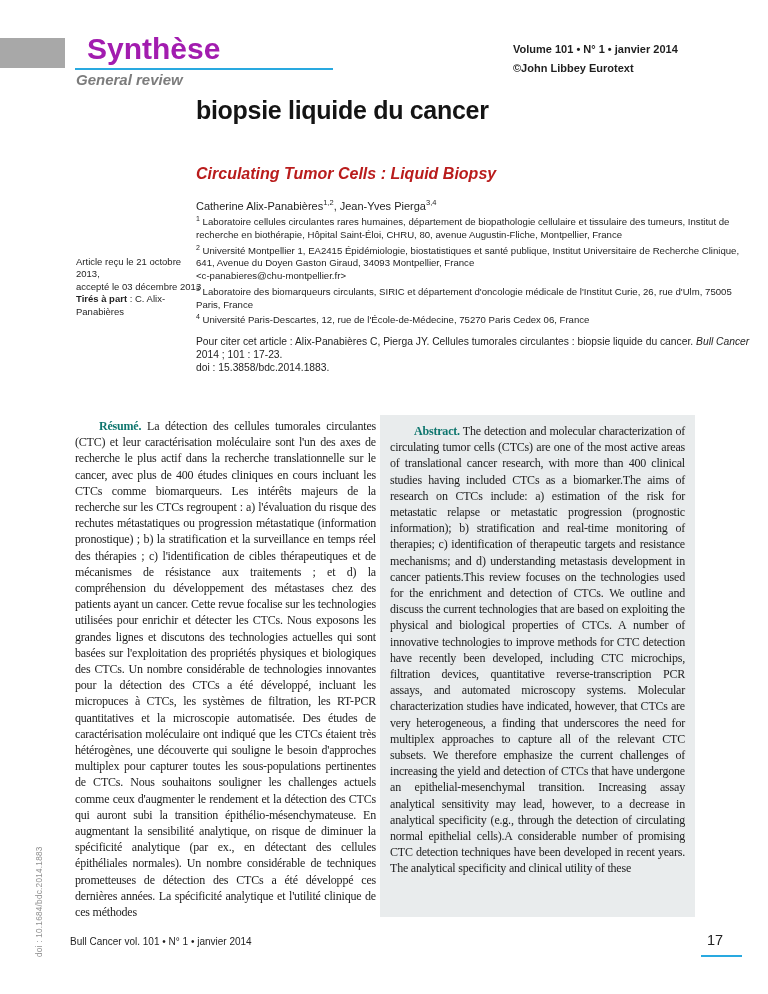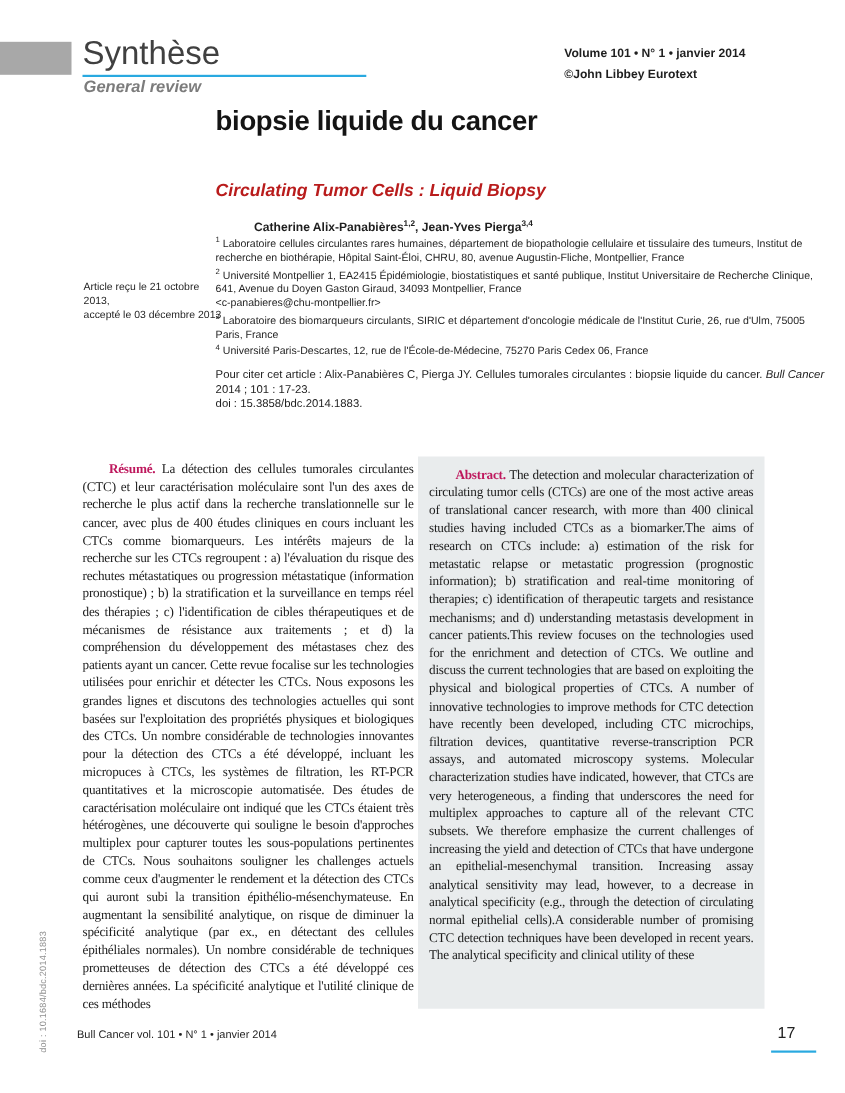--- a/index.html
+++ b/index.html
@@ -1,59 +1,59 @@
 <!DOCTYPE html>
 <html><head>
 <meta charset="utf-8">
 <style>
   html,body{margin:0;padding:0;background:#fff;}
   .page{position:relative;width:768px;height:994px;background:#ffffff;overflow:hidden;
         font-family:"Liberation Sans",sans-serif;color:#1f1f1f;}
 
   
   .band{position:absolute;left:0;top:38px;width:65px;height:30px;background:#a8a8a8;}
-  .section-title{position:absolute;left:75px;top:34px;font-size:30px;font-weight:400;
-                 color:#404040;line-height:1;}
+  .section-title{position:absolute;left:87px;top:34px;font-size:30px;font-weight:700;
+                 color:#a21caf;line-height:1;}
   .section-rule{position:absolute;left:75px;top:68px;width:258px;height:2px;background:#29a9e0;}
   .section-sub{position:absolute;left:76px;top:71px;font-size:15px;font-weight:700;
                font-style:italic;color:#7c7c7c;}
 
   .logo{position:absolute;left:394px;top:36px;width:106px;color:#29a9e0;
         font-family:"Liberation Serif",serif;line-height:1;}
   .logo-top{font-size:18px;text-align:right;padding-right:1px;font-weight:600;}
   .logo-bottom{font-size:31px;margin-top:-3px;font-weight:600;}
   .logo-bar{margin-top:1px;background:#29a9e0;color:#fff;font-size:6px;text-align:center;
             padding:2px 0;font-weight:700;}
   .issue-line{position:absolute;left:513px;top:43px;font-size:11px;font-weight:700;}
   .publisher-line{position:absolute;left:513px;top:62px;font-size:11px;font-weight:700;}
 
   
   .title{position:absolute;left:196px;top:96px;font-size:25px;line-height:29px;font-weight:700;
          color:#141414;letter-spacing:-0.3px;}
   .subtitle{position:absolute;left:196px;top:165px;font-size:16px;font-weight:700;
             font-style:italic;color:#b91c1c;}
-  .authors{position:absolute;left:196px;top:198px;font-size:11px;font-weight:700;margin-left:35px;}
+  .authors{position:absolute;left:196px;top:198px;font-size:11px;font-weight:400;}
   .authors sup{font-size:7.5px;}
   .affiliations{position:absolute;left:196px;top:213px;width:557px;font-size:9.6px;
                 line-height:12.7px;}
   .affiliations sup{font-size:7px;}
   .margin-note{position:absolute;left:76px;top:256px;width:126px;font-size:9.5px;
                line-height:12.4px;}
   .citation{position:absolute;left:196px;top:336px;width:557px;font-size:10.3px;
             line-height:12.9px;}
   .citation .doi{display:block;}
   .citation i{font-style:italic;}
 
   
   .bodytext{font-family:"Liberation Serif",serif;font-size:12px;line-height:16.2px;
             text-align:justify;text-indent:24px;letter-spacing:-0.2px;color:#1c1c1c;}
   .resume{position:absolute;left:75px;top:406px;width:301px;}
   .abstract{position:absolute;left:380px;top:403px;width:315px;min-height:502px;
             box-sizing:border-box;background:#e9eced;padding:8px 10px 10px;}
-  .label{font-weight:700;color:#be185d;}
+  .label{font-weight:700;color:#0f766e;}
 
   
   .footer-line{position:absolute;left:70px;top:936px;font-size:10px;}
   .page-number{position:absolute;left:690px;top:932px;width:50px;text-align:center;
                font-size:14.5px;color:#222;}
   .page-rule{position:absolute;left:701px;top:955px;width:41px;height:2px;background:#29a9e0;}
   .doi-side{position:absolute;left:34px;top:957px;transform:rotate(-90deg);
             transform-origin:0 0;font-size:8.3px;color:#909090;white-space:nowrap;
             letter-spacing:0.2px;}
 </style>
@@ -81,20 +81,21 @@
     <div><sup>1</sup><span> Laboratoire cellules circulantes rares humaines, département de biopathologie cellulaire et tissulaire des tumeurs, Institut de recherche en biothérapie, Hôpital Saint-Éloi, CHRU, 80, avenue Augustin-Fliche, Montpellier, France</span></div>
     <div><sup>2</sup><span> Université Montpellier 1, EA2415 Épidémiologie, biostatistiques et santé publique, Institut Universitaire de Recherche Clinique, 641, Avenue du Doyen Gaston Giraud, 34093 Montpellier, France</span></div>
     <div><span>&lt;c-panabieres@chu-montpellier.fr&gt;</span></div>
     <div><sup>3</sup><span> Laboratoire des biomarqueurs circulants, SIRIC et département d'oncologie médicale de l'Institut Curie, 26, rue d'Ulm, 75005 Paris, France</span></div>
     <div><sup>4</sup><span> Université Paris-Descartes, 12, rue de l'École-de-Médecine, 75270 Paris Cedex 06, France</span></div>
   </div>
 
   <div class="margin-note">
     <div>Article reçu le 21 octobre 2013,</div>
     <div>accepté le 03 décembre 2013</div>
+    <div><b>Tirés à part</b><span> : C. Alix-Panabières</span></div>
   </div>
 
   <div class="citation"><span>Pour citer cet article : Alix-Panabières C, Pierga JY. Cellules tumorales circulantes : biopsie liquide du cancer. </span><i>Bull Cancer</i><span> 2014 ; 101 : 17-23.</span><span class="doi">doi : 15.3858/bdc.2014.1883.</span></div>
 
   <p class="resume bodytext"><span class="label">Résumé.</span><span> La détection des cellules tumorales circulantes (CTC) et leur caractérisation moléculaire sont l'un des axes de recherche le plus actif dans la recherche translationnelle sur le cancer, avec plus de 400 études cliniques en cours incluant les CTCs comme biomarqueurs. Les intérêts majeurs de la recherche sur les CTCs regroupent : a) l'évaluation du risque des rechutes métastatiques ou progression métastatique (information pronostique) ; b) la stratification et la surveillance en temps réel des thérapies ; c) l'identification de cibles thérapeutiques et de mécanismes de résistance aux traitements ; et d) la compréhension du développement des métastases chez des patients ayant un cancer. Cette revue focalise sur les technologies utilisées pour enrichir et détecter les CTCs. Nous exposons les grandes lignes et discutons des technologies actuelles qui sont basées sur l'exploitation des propriétés physiques et biologiques des CTCs. Un nombre considérable de technologies innovantes pour la détection des CTCs a été développé, incluant les micropuces à CTCs, les systèmes de filtration, les RT-PCR quantitatives et la microscopie automatisée. Des études de caractérisation moléculaire ont indiqué que les CTCs étaient très hétérogènes, une découverte qui souligne le besoin d'approches multiplex pour capturer toutes les sous-populations pertinentes de CTCs. Nous souhaitons souligner les challenges actuels comme ceux d'augmenter le rendement et la détection des CTCs qui auront subi la transition épithélio-mésenchymateuse. En augmentant la sensibilité analytique, on risque de diminuer la spécificité analytique (par ex., en détectant des cellules épithéliales normales). Un nombre considérable de techniques prometteuses de détection des CTCs a été développé ces dernières années. La spécificité analytique et l'utilité clinique de ces méthodes</span></p>
 
   <p class="abstract bodytext"><span class="label">Abstract.</span><span> The detection and molecular characterization of circulating tumor cells (CTCs) are one of the most active areas of translational cancer research, with more than 400 clinical studies having included CTCs as a biomarker.The aims of research on CTCs include: a) estimation of the risk for metastatic relapse or metastatic progression (prognostic information); b) stratification and real-time monitoring of therapies; c) identification of therapeutic targets and resistance mechanisms; and d) understanding metastasis development in cancer patients.This review focuses on the technologies used for the enrichment and detection of CTCs. We outline and discuss the current technologies that are based on exploiting the physical and biological properties of CTCs. A number of innovative technologies to improve methods for CTC detection have recently been developed, including CTC microchips, filtration devices, quantitative reverse-transcription PCR assays, and automated microscopy systems. Molecular characterization studies have indicated, however, that CTCs are very heterogeneous, a finding that underscores the need for multiplex approaches to capture all of the relevant CTC subsets. We therefore emphasize the current challenges of increasing the yield and detection of CTCs that have undergone an epithelial-mesenchymal transition. Increasing assay analytical sensitivity may lead, however, to a decrease in analytical specificity (e.g., through the detection of circulating normal epithelial cells).A considerable number of promising CTC detection techniques have been developed in recent years. The analytical specificity and clinical utility of these</span></p>
 
   <div class="footer-line">Bull Cancer vol. 101 • N° 1 • janvier 2014</div>
   <div class="page-number">17</div>

